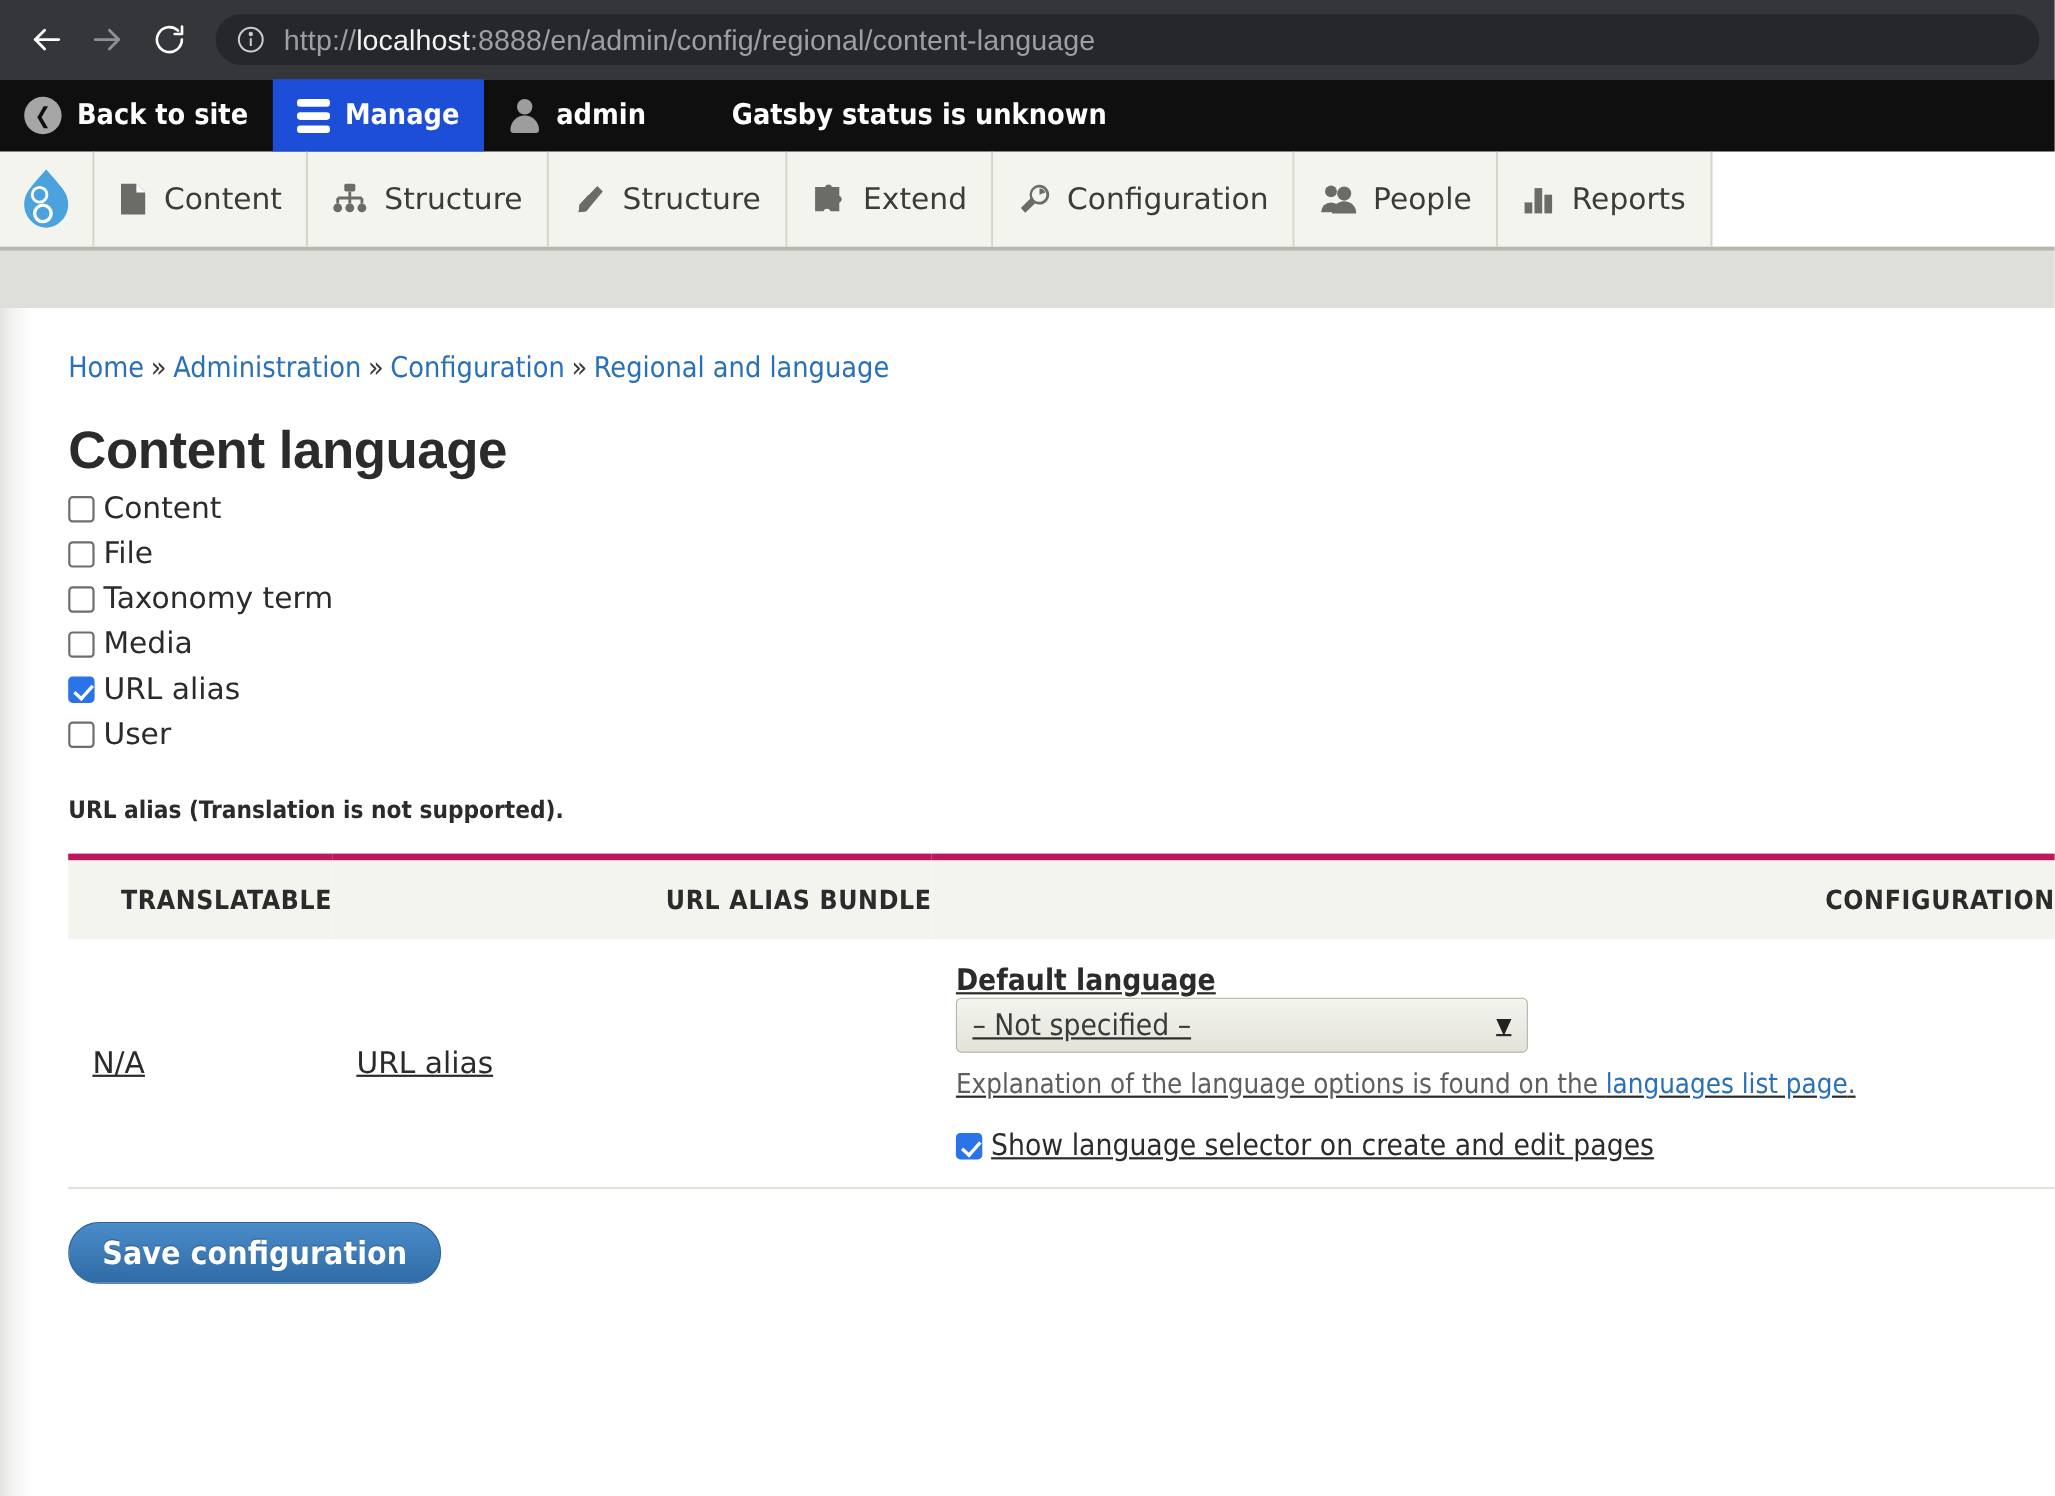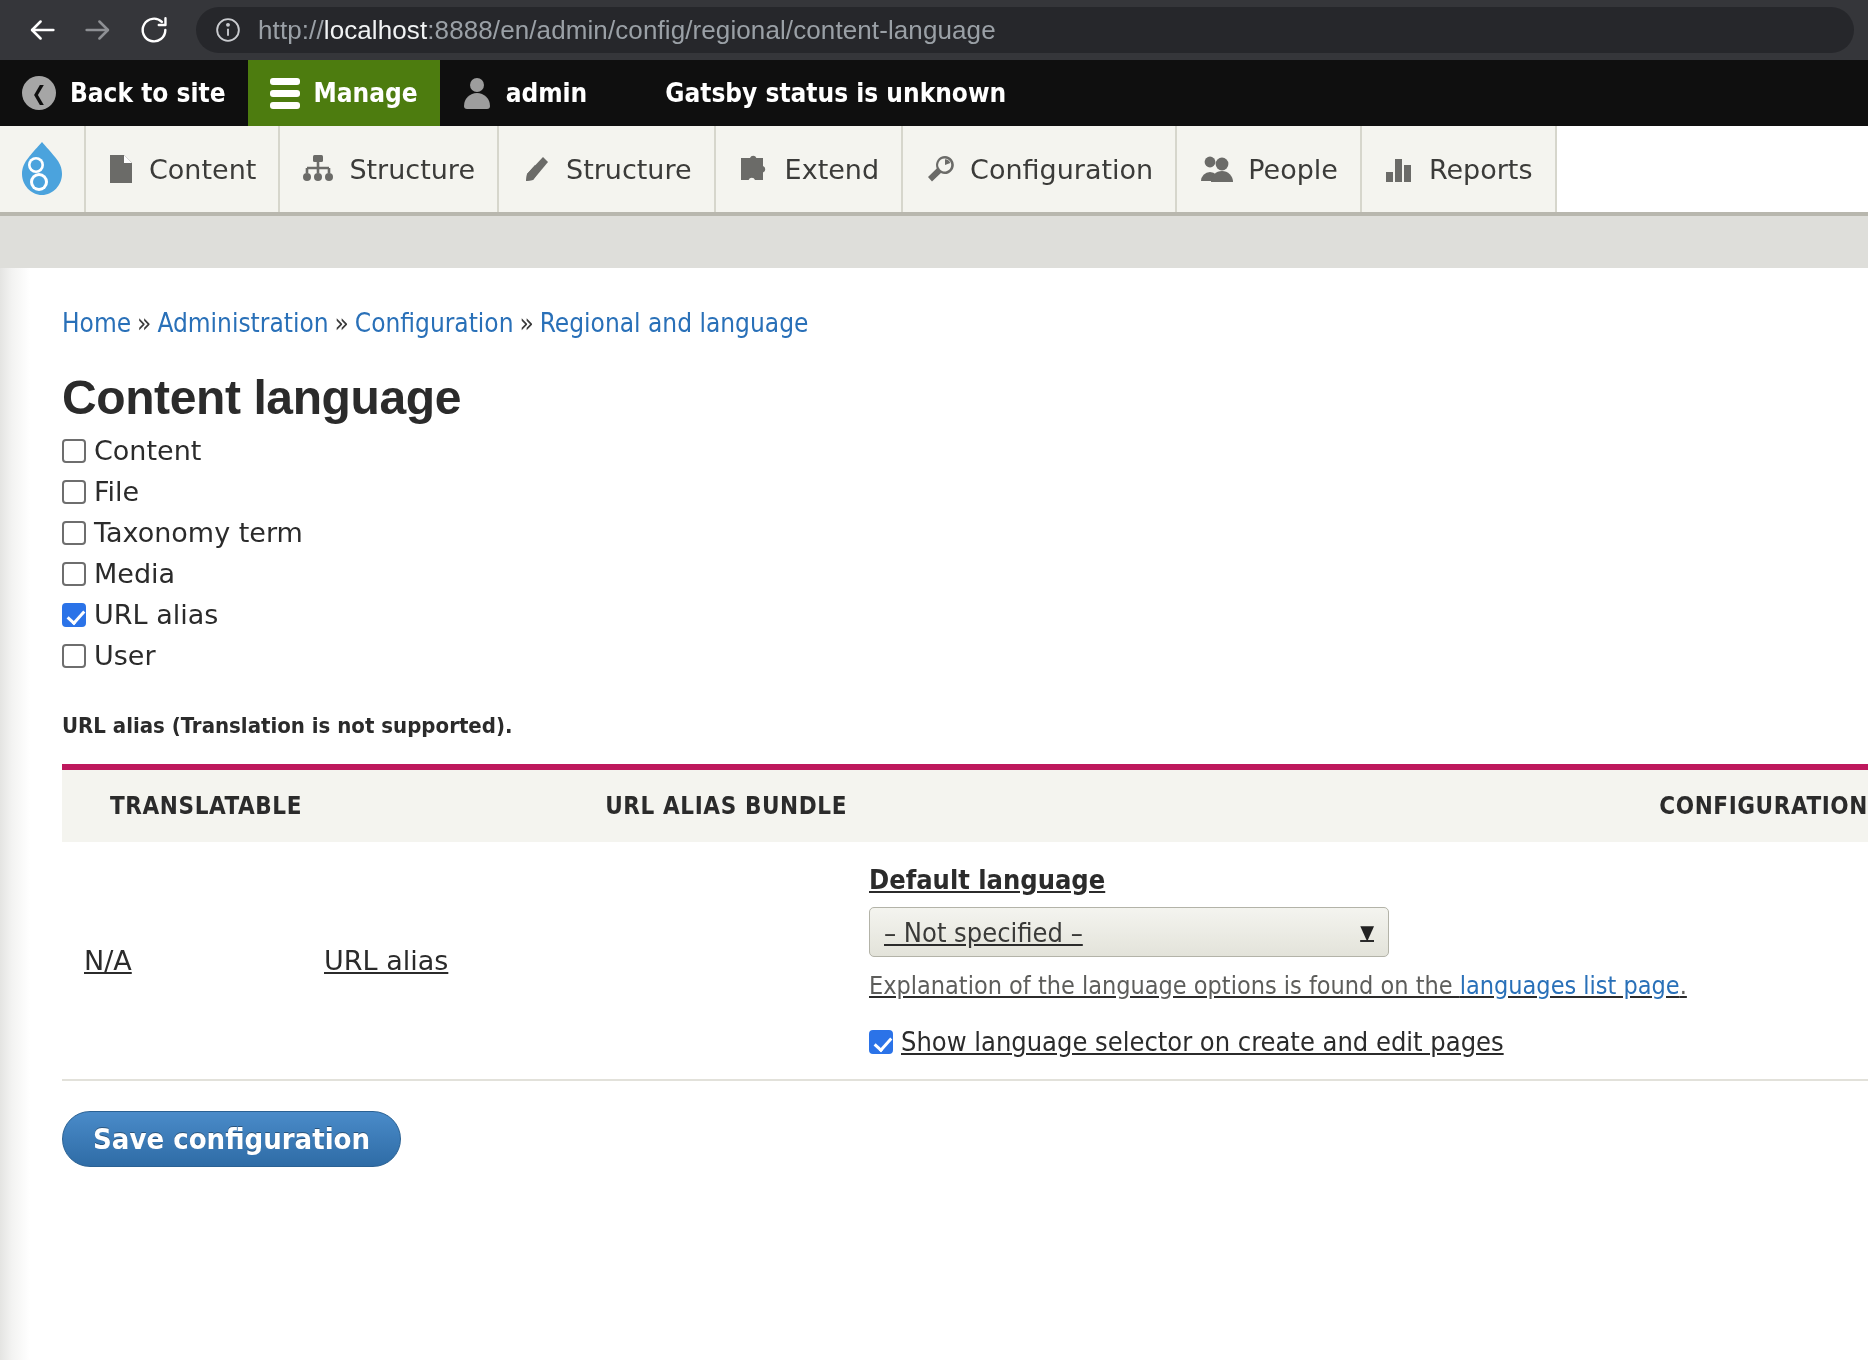--- a/index.html
+++ b/index.html
@@ -5,21 +5,21 @@
   * { box-sizing: border-box; margin: 0; padding: 0; }
   html, body {
     width: 1868px; height: 1360px;
     background: #fff;
     font-family: "Liberation Sans", sans-serif;
     overflow: hidden;
   }
 
   
   .browser-bar {
-    height: 60px;
+    height: 72px;
     background: #35363a;
     display: flex;
     align-items: center;
     padding: 0 14px;
     gap: 0;
   }
   .nav-btn {
     width: 56px; height: 44px;
     display: flex; align-items: center; justify-content: center;
     color: #ffffff;
@@ -59,21 +59,21 @@
     display: flex;
     align-items: center;
     gap: 14px;
     padding: 0 22px;
     font-size: 26px;
     font-weight: bold;
     font-family: "DejaVu Sans Condensed", "Liberation Sans Narrow", "Liberation Sans", sans-serif;
     white-space: nowrap;
     color: #ffffff;
   }
-  .tb-item.active { background: #4d7c0f; }
+  .tb-item.active { background: #1d4ed8; }
   .tb-item.plain { font-weight: bold; padding-left: 56px; }
   .circle-back {
     width: 34px; height: 34px; border-radius: 50%;
     background: #a6a6a6; color: #0f0f0f;
     display: flex; align-items: center; justify-content: center;
     font-size: 20px; line-height: 1;
   }
   .hamburger { display: flex; flex-direction: column; gap: 5px; }
   .hamburger i { display: block; width: 30px; height: 7px; background: #fff; border-radius: 3px; }
   .user-glyph { width: 30px; height: 34px; position: relative; }
@@ -221,21 +221,20 @@
   }
   .col-a { width: 240px; }
   .col-b { width: 545px; }
   .col-c { width: auto; }
 
   .cfg-label {
     font-size: 27px; font-weight: bold; color: #2b2b2b;
     font-family: "DejaVu Sans Condensed", "Liberation Sans Narrow", "Liberation Sans", sans-serif;
   }
   .select-box {
-    margin-top: 12px;
     width: 520px;
     height: 50px;
     border: 1px solid #b3b3a8;
     border-radius: 5px;
     background: linear-gradient(to bottom, #f4f4ef 0%, #e3e3da 100%);
     display: flex; align-items: center; justify-content: space-between;
     padding: 0 14px;
     font-size: 27px;
     color: #3a3a38;
     font-family: "DejaVu Sans Condensed", "Liberation Sans Narrow", "Liberation Sans", sans-serif;

